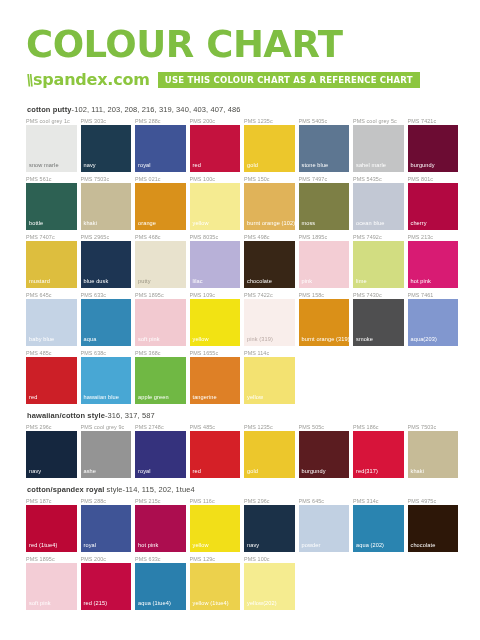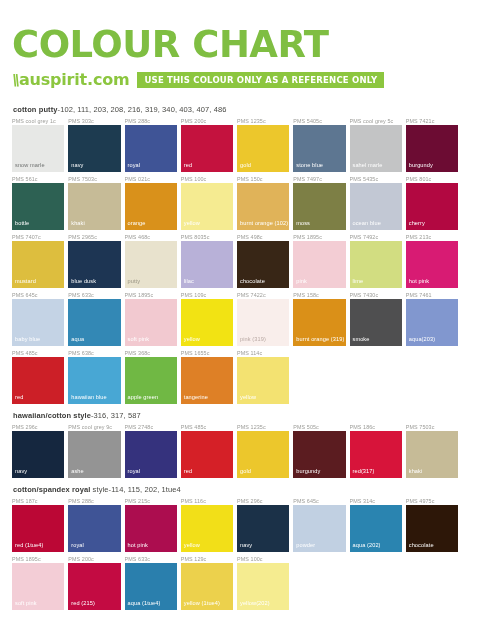--- a/index.html
+++ b/index.html
@@ -6,21 +6,21 @@
   body{
     width:480px;height:640px;
     background:#ffffff;
     font-family:"Liberation Sans", sans-serif;
     overflow:hidden;
   }
   .page{
     position:relative;
     width:480px;height:640px;
     box-sizing:border-box;
-    padding:26px 22px 6px 12px;
+    padding:26px 22px 6px 26px;
   }
   
   .title{
     font-family:"DejaVu Sans", sans-serif;
     font-size:37px;
     line-height:38px;
     letter-spacing:-0.5px;
     font-weight:bold;
     color:#7fbe42;
     margin:0 0 6px 0;
@@ -106,23 +106,23 @@
 </head>
 <body>
 
 <div class="page">
 
   <h1 class="title">COLOUR CHART</h1>
 
   <div class="brandrow">
     <div class="brand">
       <span class="marks">\\</span>
-      <span>auspirit.com</span>
+      <span>spandex.com</span>
     </div>
-    <div class="ribbon">USE THIS COLOUR ONLY AS A REFERENCE ONLY</div>
+    <div class="ribbon">USE THIS COLOUR CHART AS A REFERENCE CHART</div>
   </div>
 
   <div id="sections">
       <div class="section">
         <div class="sec-head"><b>cotton putty</b><span class="codes">-102, 111, 203, 208, 216, 319, 340, 403, 407, 486</span></div>
         <div class="grid">
           <div class="cell">
             <div class="pms">PMS cool grey 1c</div>
             <div class="chip" style="background: rgb(231, 232, 230);">
               <div class="cname" style="color: rgb(111, 113, 112);">snow marle</div>

